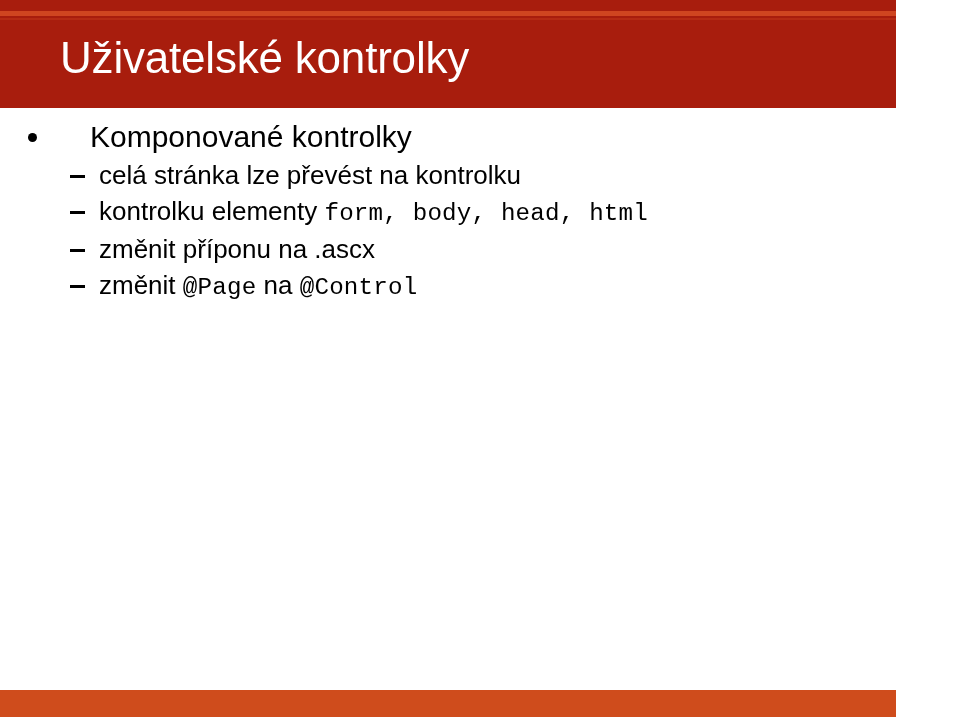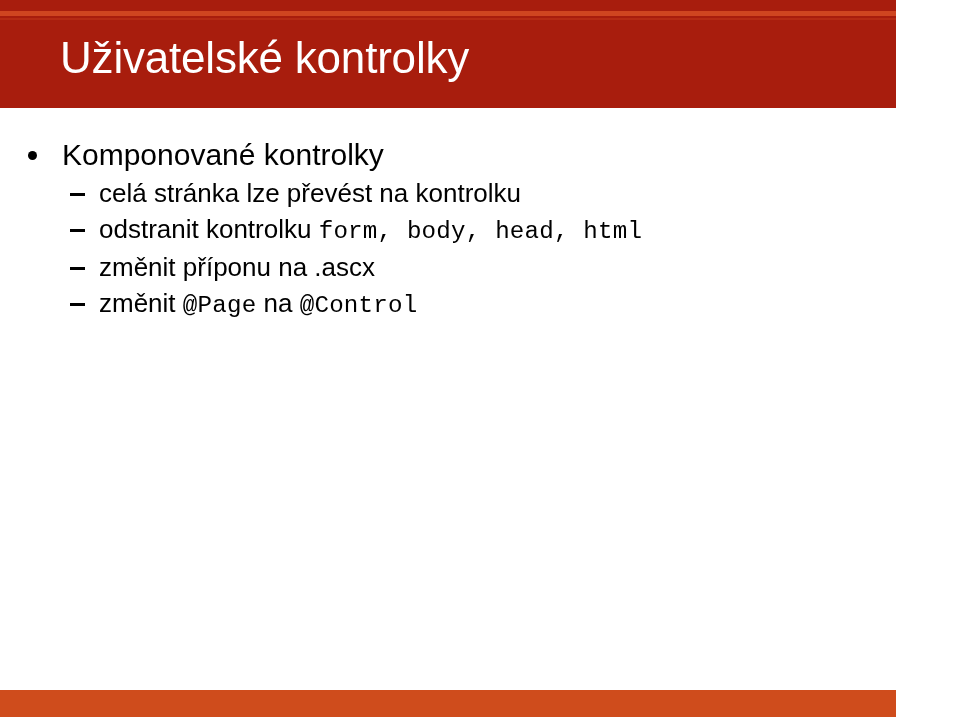--- a/index.html
+++ b/index.html
@@ -63,22 +63,22 @@
   .body {
     position: absolute;
     left: 0;
     top: 108px;
     width: 960px;
     height: 574px;
   }
 
   .bullet-l1 {
     position: relative;
-    margin: 30px 0 0 0;
-    padding-left: 62px;
+    margin: 12px 0 0 0;
+    padding-left: 90px;
     font-size: 30px;
     color: #000000;
     line-height: 1.12;
   }
 
   .bullet-l1 .marker {
     position: absolute;
     left: 28px;
     top: 0.44em;
     width: 9px;
@@ -151,21 +151,21 @@
       <span>Komponované kontrolky</span>
     </div>
 
     <div class="bullet-l2">
       <span class="marker"></span>
       <span class="segments"><span>celá stránka lze převést na kontrolku</span></span>
     </div>
 
     <div class="bullet-l2">
       <span class="marker"></span>
-      <span class="segments"><span>odstranit kontrolku </span><span class="code">form, body, head, html</span></span>
+      <span class="segments"><span>kontrolku elementy </span><span class="code">form, body, head, html</span></span>
     </div>
 
     <div class="bullet-l2">
       <span class="marker"></span>
       <span class="segments"><span>změnit příponu na .ascx</span></span>
     </div>
 
     <div class="bullet-l2">
       <span class="marker"></span>
       <span class="segments"><span>změnit </span><span class="code">@Page</span><span> na </span><span class="code">@Control</span></span>

